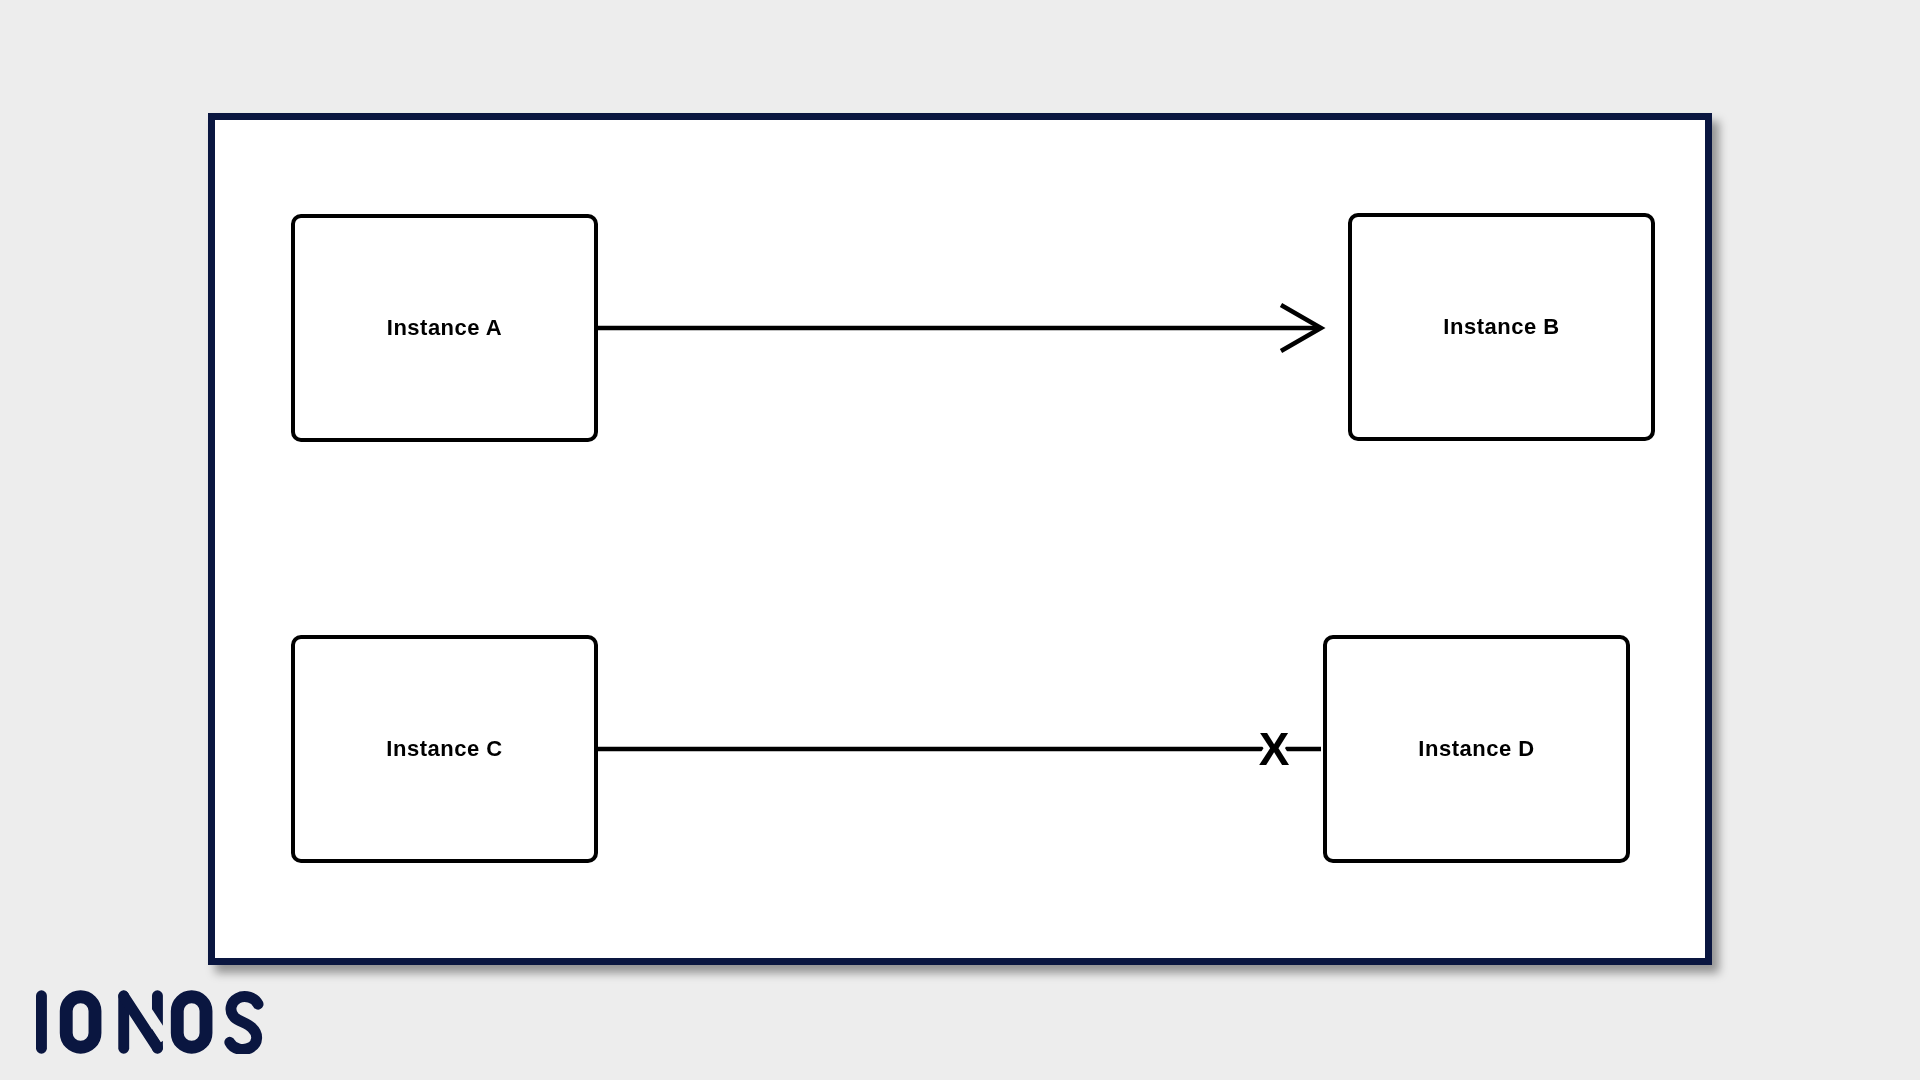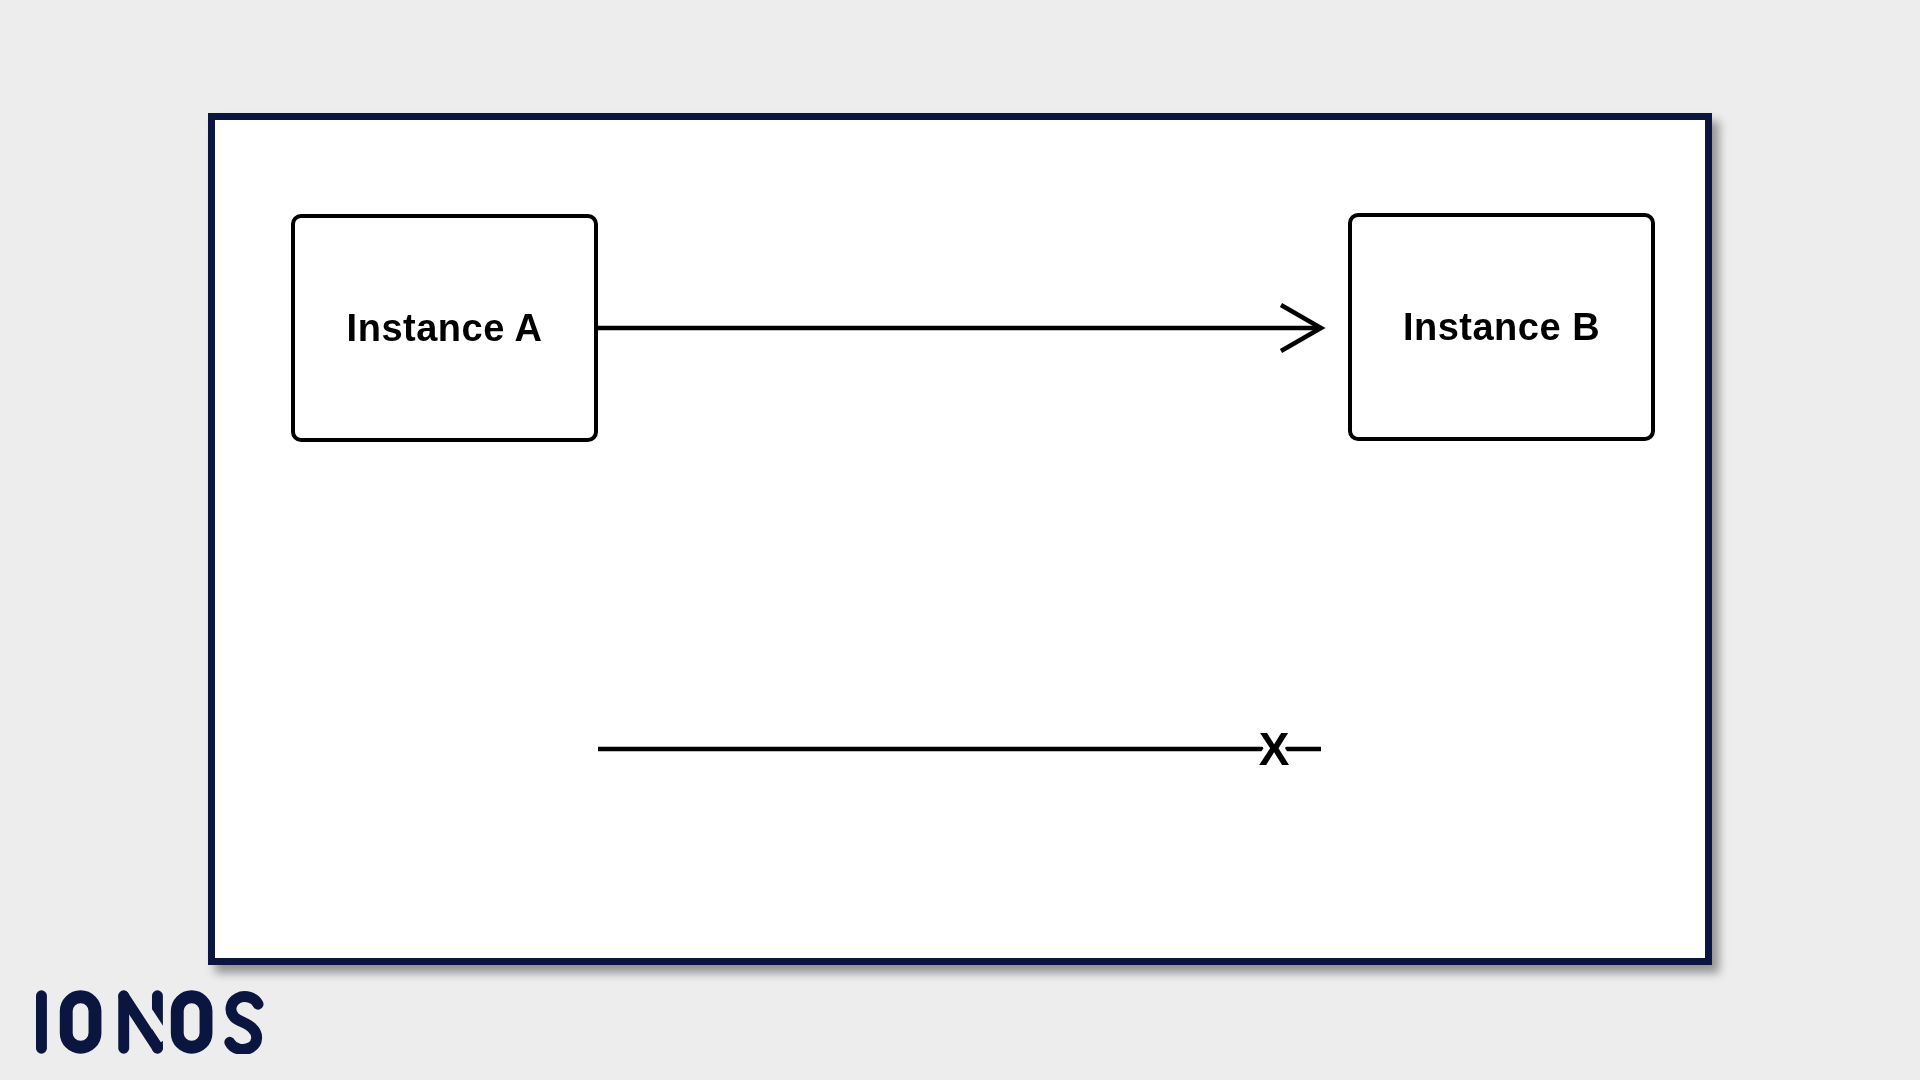--- a/index.html
+++ b/index.html
@@ -35,21 +35,21 @@
     height: 228px;
     box-sizing: border-box;
     background: #ffffff;
     border: 4px solid #000000;
     border-radius: 10px;
     display: flex;
     align-items: center;
     justify-content: center;
   }
   .node-label {
-    font-size: 38px;
+    font-size: 22px;
     font-weight: 700;
     color: #000000;
     letter-spacing: 0.5px;
     white-space: nowrap;
   }
   .node-a { left: 76px;   top: 94px;  }
   .node-b { left: 1108px; top: 93px; margin-left: 25px;  }
   .node-c { left: 76px;   top: 515px; }
   .node-d { left: 1108px; top: 515px; }
 
@@ -104,20 +104,26 @@
         <text class="x-marker" x="1059" y="645">X</text>
       </g>
     </svg>
 
     <div class="node node-a">
       <span class="node-label">Instance A</span>
     </div>
     <div class="node node-b">
       <span class="node-label">Instance B</span>
     </div>
+    <div class="node node-c">
+      <span class="node-label">Instance C</span>
+    </div>
+    <div class="node node-d">
+      <span class="node-label">Instance D</span>
+    </div>
 
   </div>
 </div>
 
 <div class="logo">
   <svg viewBox="0 0 230 64">
     <title>IONOS</title>
     <g fill="#0a1640">
 
       <rect x="0" y="0" width="11" height="64" rx="5.5"></rect>

